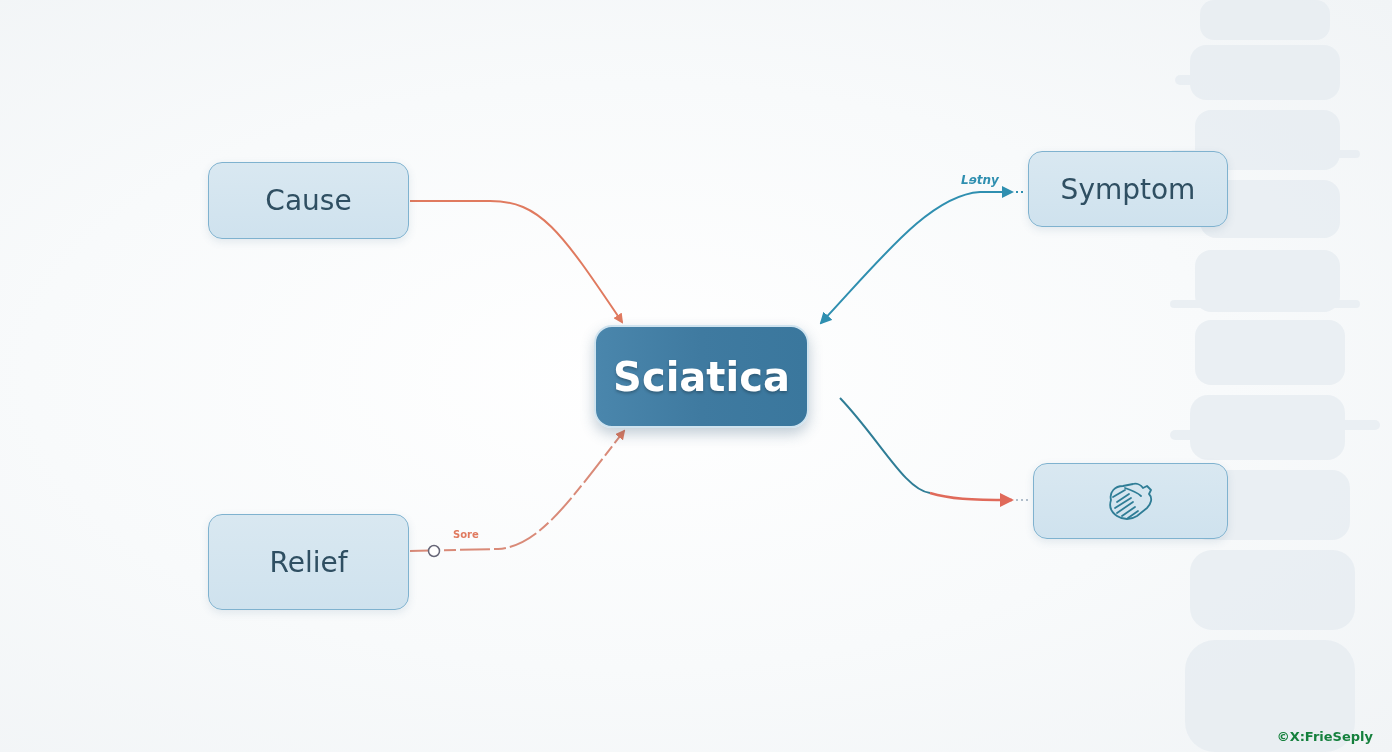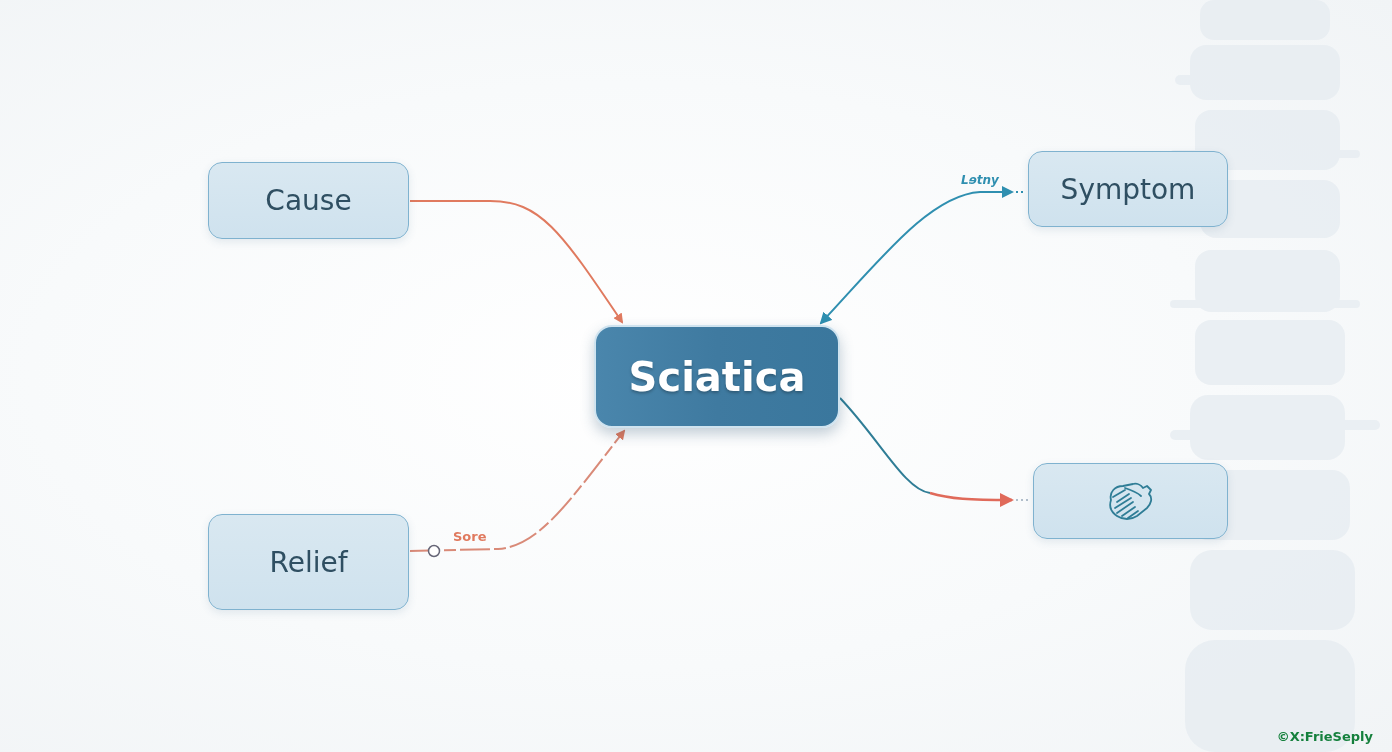--- a/index.html
+++ b/index.html
@@ -20,32 +20,32 @@
       border-radius: 14px;
       box-shadow: 0 3px 8px rgba(60,100,130,0.12);
       display: flex; align-items: center; justify-content: center;
       color: #2f4f62; font-size: 28px;
     }
     .node-cause { left: 208px; top: 162px; width: 201px; height: 77px; }
     .node-relief { left: 208px; top: 514px; width: 201px; height: 96px; }
     .node-symptom { left: 1028px; top: 151px; width: 200px; height: 76px; }
     .node-treatment { left: 1033px; top: 463px; width: 195px; height: 76px; }
     .node-center {
-      position: absolute; left: 594px; top: 325px; width: 246px; height: 103px;
+      position: absolute; left: 594px; top: 325px; width: 215px; height: 103px;
       box-sizing: border-box; border-radius: 18px;
       background: linear-gradient(90deg, #4a86ac 0%, #3f7aa0 50%, #3a779d 100%);
       border: 2px solid #cfe3ef;
       box-shadow: 0 6px 14px rgba(40,80,110,0.28);
       display: flex; align-items: center; justify-content: center;
       color: #ffffff; font-size: 40px; font-weight: bold;
       text-shadow: 0 2px 3px rgba(0,0,0,0.25);
       text-align: right;
     }
     .edge-label {
-      position: absolute; font-size: 13px; font-weight: bold;
+      position: absolute; font-size: 10px; font-weight: bold;
     }
     .label-sore { left: 453px; top: 529px; color: #e07a5f; }
     .label-symptom-edge { left: 961px; top: 173px; color: #2f8fb0; font-size: 12px; font-style: italic; }
     .watermark {
       position: absolute; right: 19px; bottom: 8px;
       font-size: 13px; color: #15803d; font-weight: bold;
     }
   </style>
 </head>
 <body>

